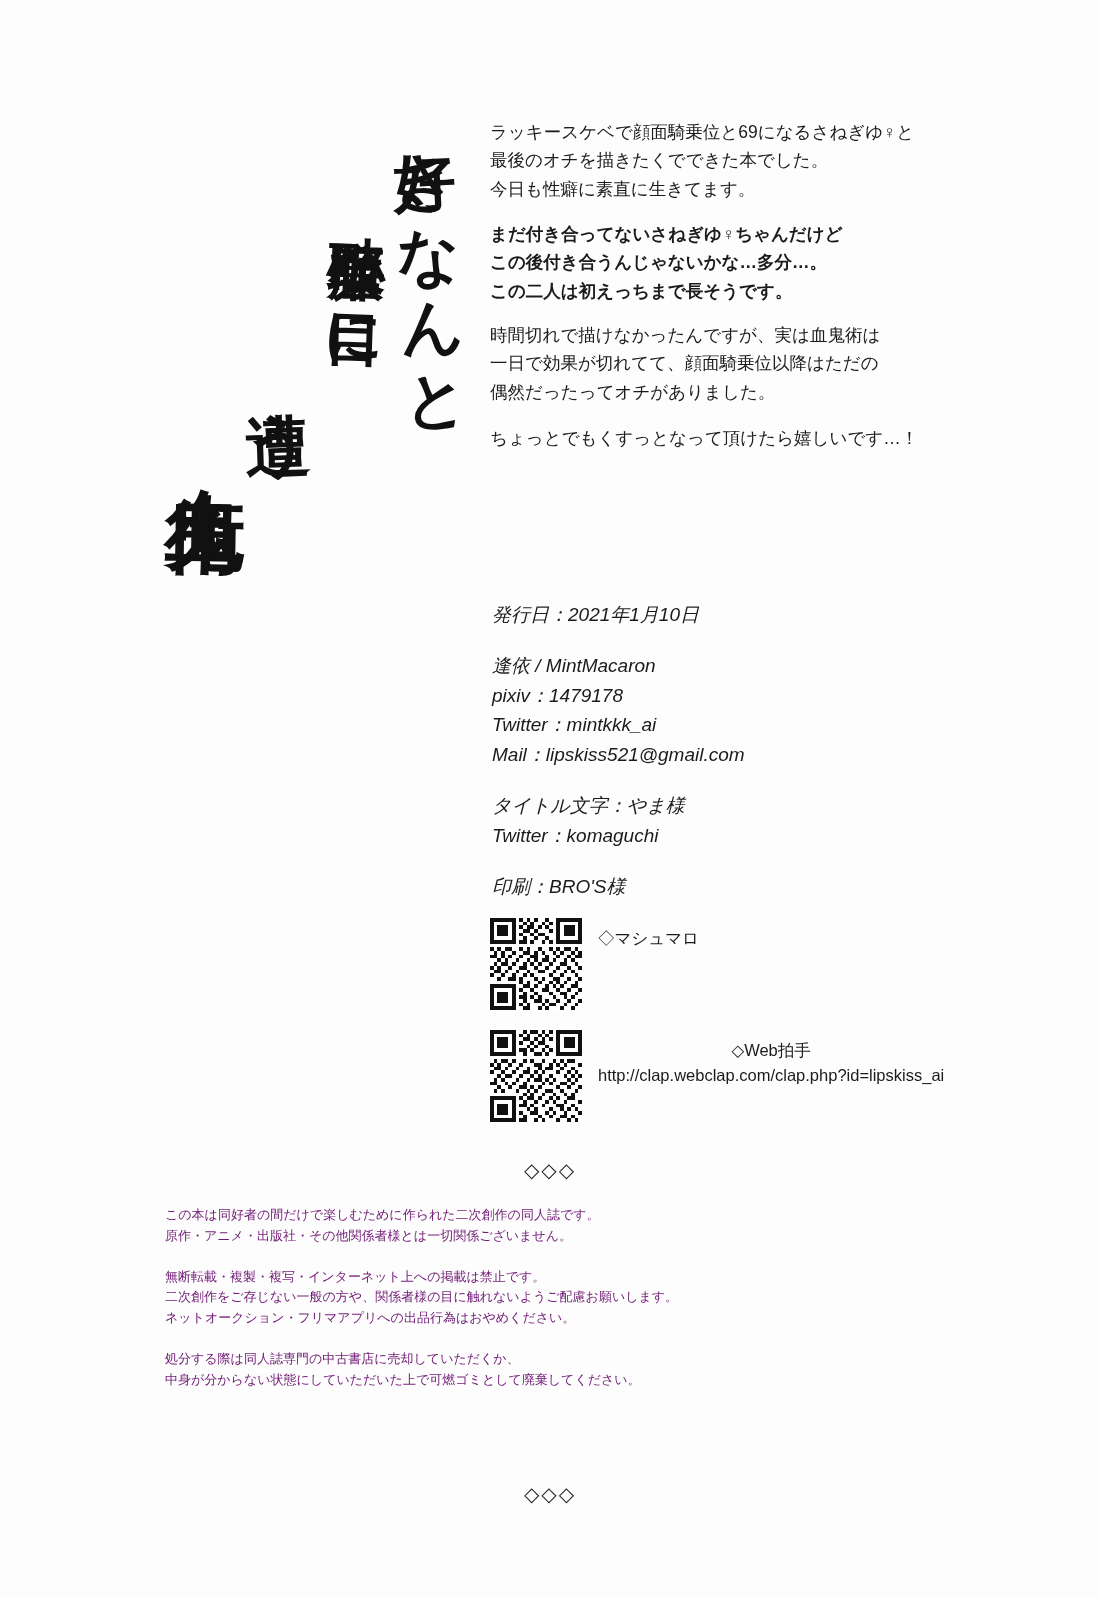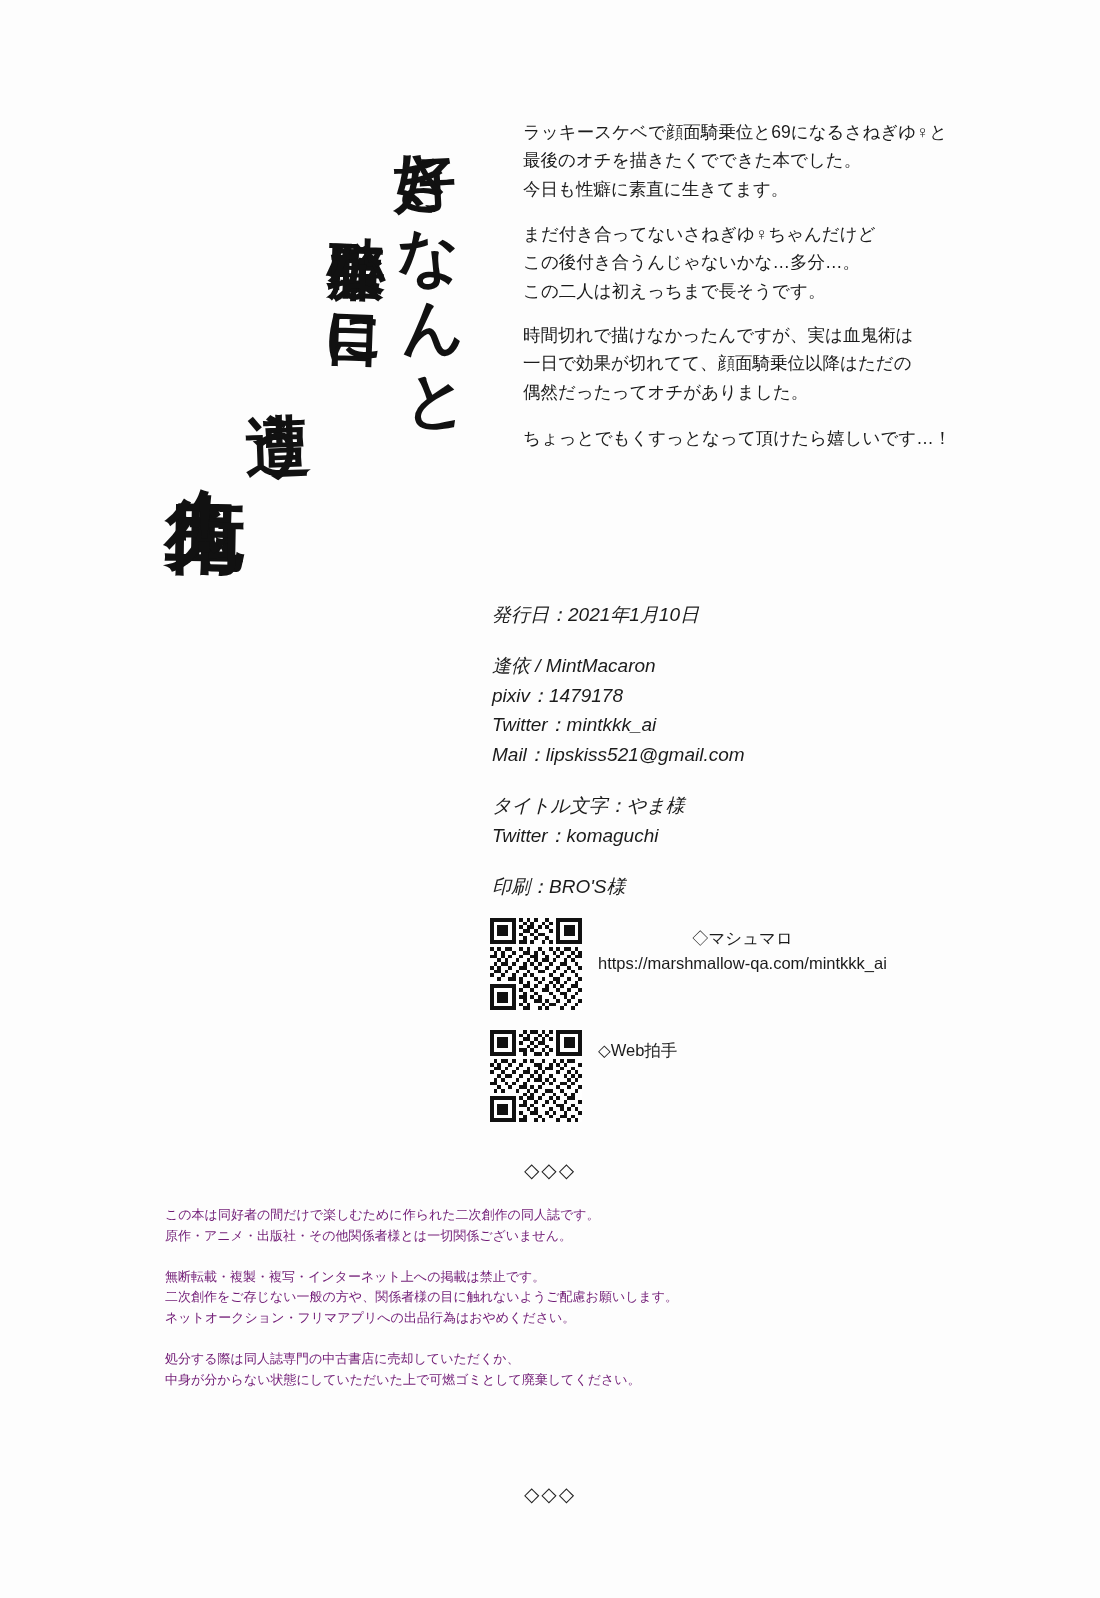--- a/index.html
+++ b/index.html
@@ -68,21 +68,20 @@
 
   
   .afterword {
     position: absolute;
     left: 490px;
     top: 118px;
     width: 540px;
     font-size: 17.5px;
     line-height: 1.62;
     color: #1b1b1b;
-    margin-left: 33px;
   }
   .afterword p {
     margin: 0 0 17px 0;
   }
 
   .credits {
     position: absolute;
     left: 492px;
     top: 600px;
     width: 540px;
@@ -158,21 +157,21 @@
     <div class="vline l1">好きなんと</div>
     <div class="vline l2">破廉恥な目に</div>
     <div class="vline l3">遭う</div>
     <div class="vline l4">血鬼術！</div>
   </div>
 
   <div class="afterword">
     <p style="white-space: pre-line;">ラッキースケベで顔面騎乗位と69になるさねぎゆ♀と
 最後のオチを描きたくでできた本でした。
 今日も性癖に素直に生きてます。</p>
-    <p style="white-space: pre-line;">まだ付き合ってないさねぎゆ♀ちゃんだけど
+    <p style="white-space: pre-line; font-weight: bold;">まだ付き合ってないさねぎゆ♀ちゃんだけど
 この後付き合うんじゃないかな…多分…。
 この二人は初えっちまで長そうです。</p>
     <p style="white-space: pre-line; font-family: Liberation Mono, monospace;">時間切れで描けなかったんですが、実は血鬼術は
 一日で効果が切れてて、顔面騎乗位以降はただの
 偶然だったってオチがありました。</p>
     <p style="white-space: pre-line;">ちょっとでもくすっとなって頂けたら嬉しいです…！</p>
   </div>
 
   <div class="credits">
     <div class="blk">
@@ -361,21 +360,20 @@
           <rect x="23" y="23" width="1" height="1"></rect>
         <rect x="9" y="24" width="2" height="1"></rect>
           <rect x="13" y="24" width="1" height="1"></rect>
         <rect x="15" y="24" width="1" height="1"></rect>
           <rect x="19" y="24" width="1" height="1"></rect>
         <rect x="22" y="24" width="1" height="1"></rect>
       </g>
     </svg>
     <div class="qr-text">
       <span class="lbl">◇マシュマロ</span>
-      <span class="url">https://marshmallow-qa.com/mintkkk_ai</span>
     </div>
   </div>
 
   <div class="qr-row r2">
     <svg class="qr-code" viewBox="0 0 25 25" shape-rendering="crispEdges">
       <rect width="25" height="25" fill="#ffffff"></rect>
       <g fill="#111111">
         <rect x="0" y="0" width="7" height="1"></rect>
           <rect x="0" y="6" width="7" height="1"></rect>
         <rect x="0" y="0" width="1" height="7"></rect>
@@ -536,20 +534,21 @@
         <rect x="8" y="24" width="2" height="1"></rect>
           <rect x="12" y="24" width="1" height="1"></rect>
         <rect x="14" y="24" width="1" height="1"></rect>
           <rect x="18" y="24" width="1" height="1"></rect>
         <rect x="21" y="24" width="1" height="1"></rect>
           <rect x="23" y="24" width="1" height="1"></rect>
       </g>
     </svg>
     <div class="qr-text">
       <span class="lbl">◇Web拍手</span>
+      <span class="url">http://clap.webclap.com/clap.php?id=lipskiss_ai</span>
     </div>
   </div>
 
   <div class="diamonds d1">◇◇◇</div>
 
   <div class="notice">
     <p style="white-space: pre-line;">この本は同好者の間だけで楽しむために作られた二次創作の同人誌です。
 原作・アニメ・出版社・その他関係者様とは一切関係ございません。</p>
     <p style="white-space: pre-line;">無断転載・複製・複写・インターネット上への掲載は禁止です。
 二次創作をご存じない一般の方や、関係者様の目に触れないようご配慮お願いします。

